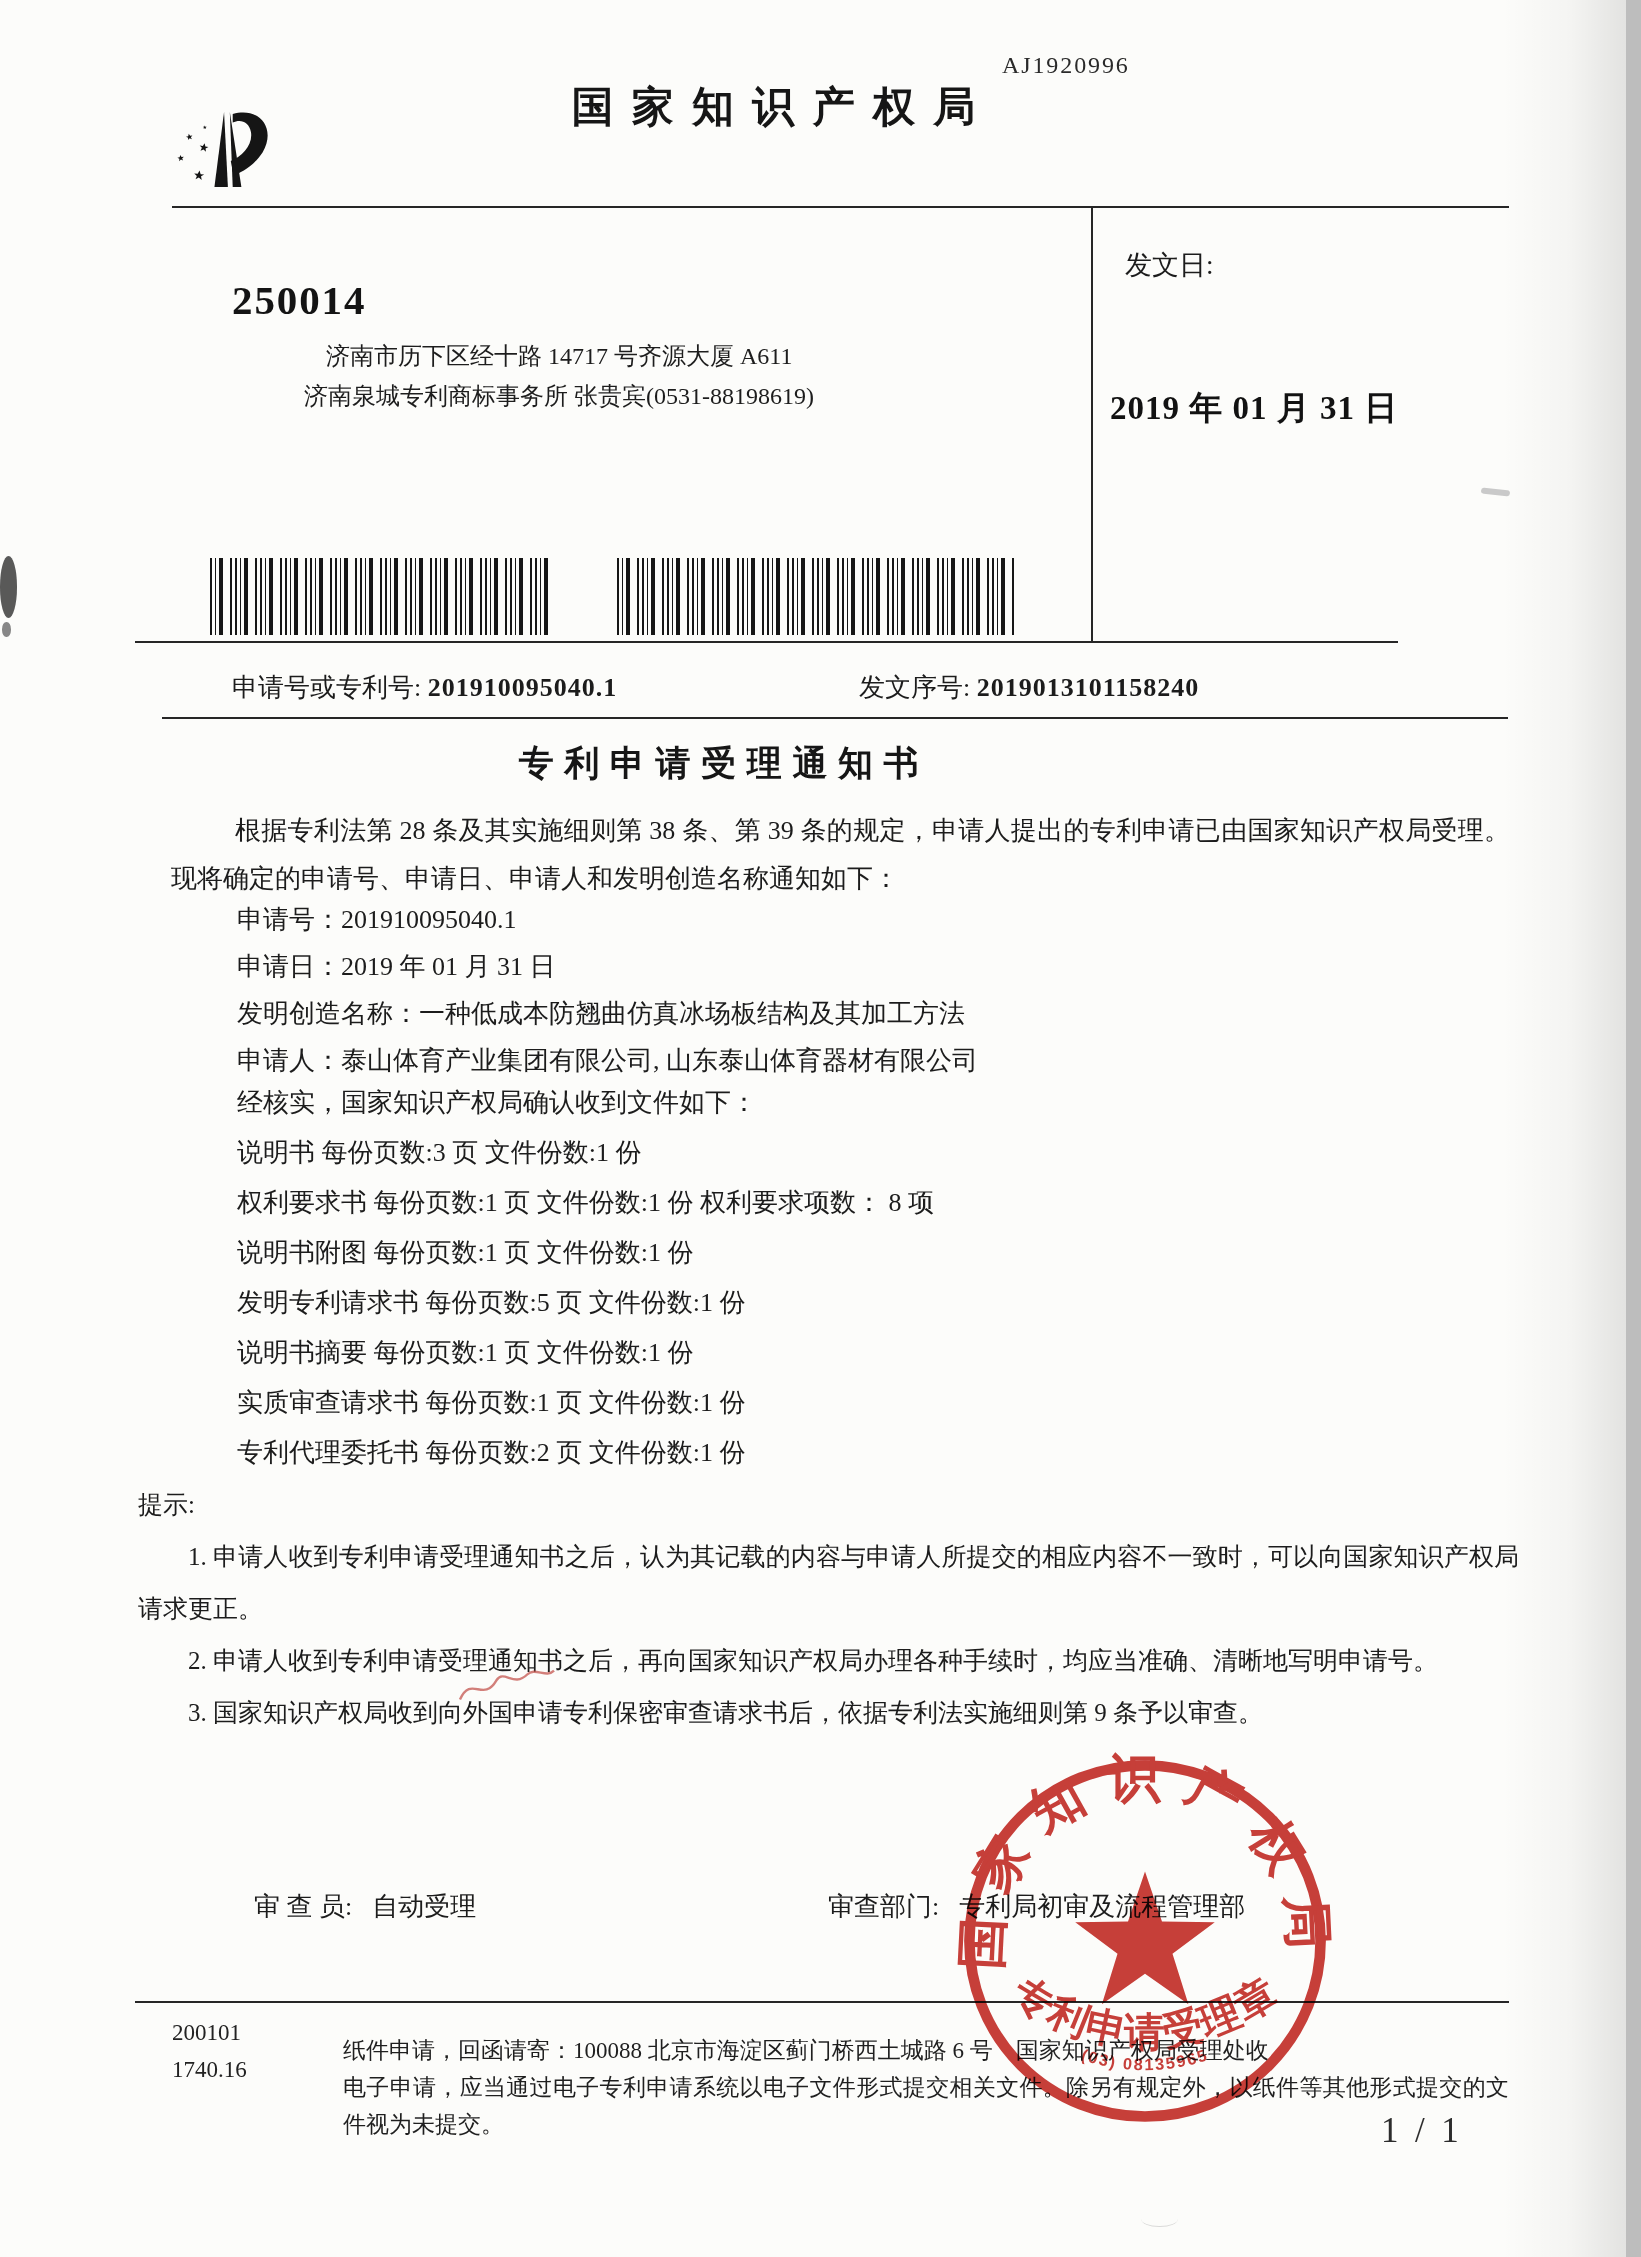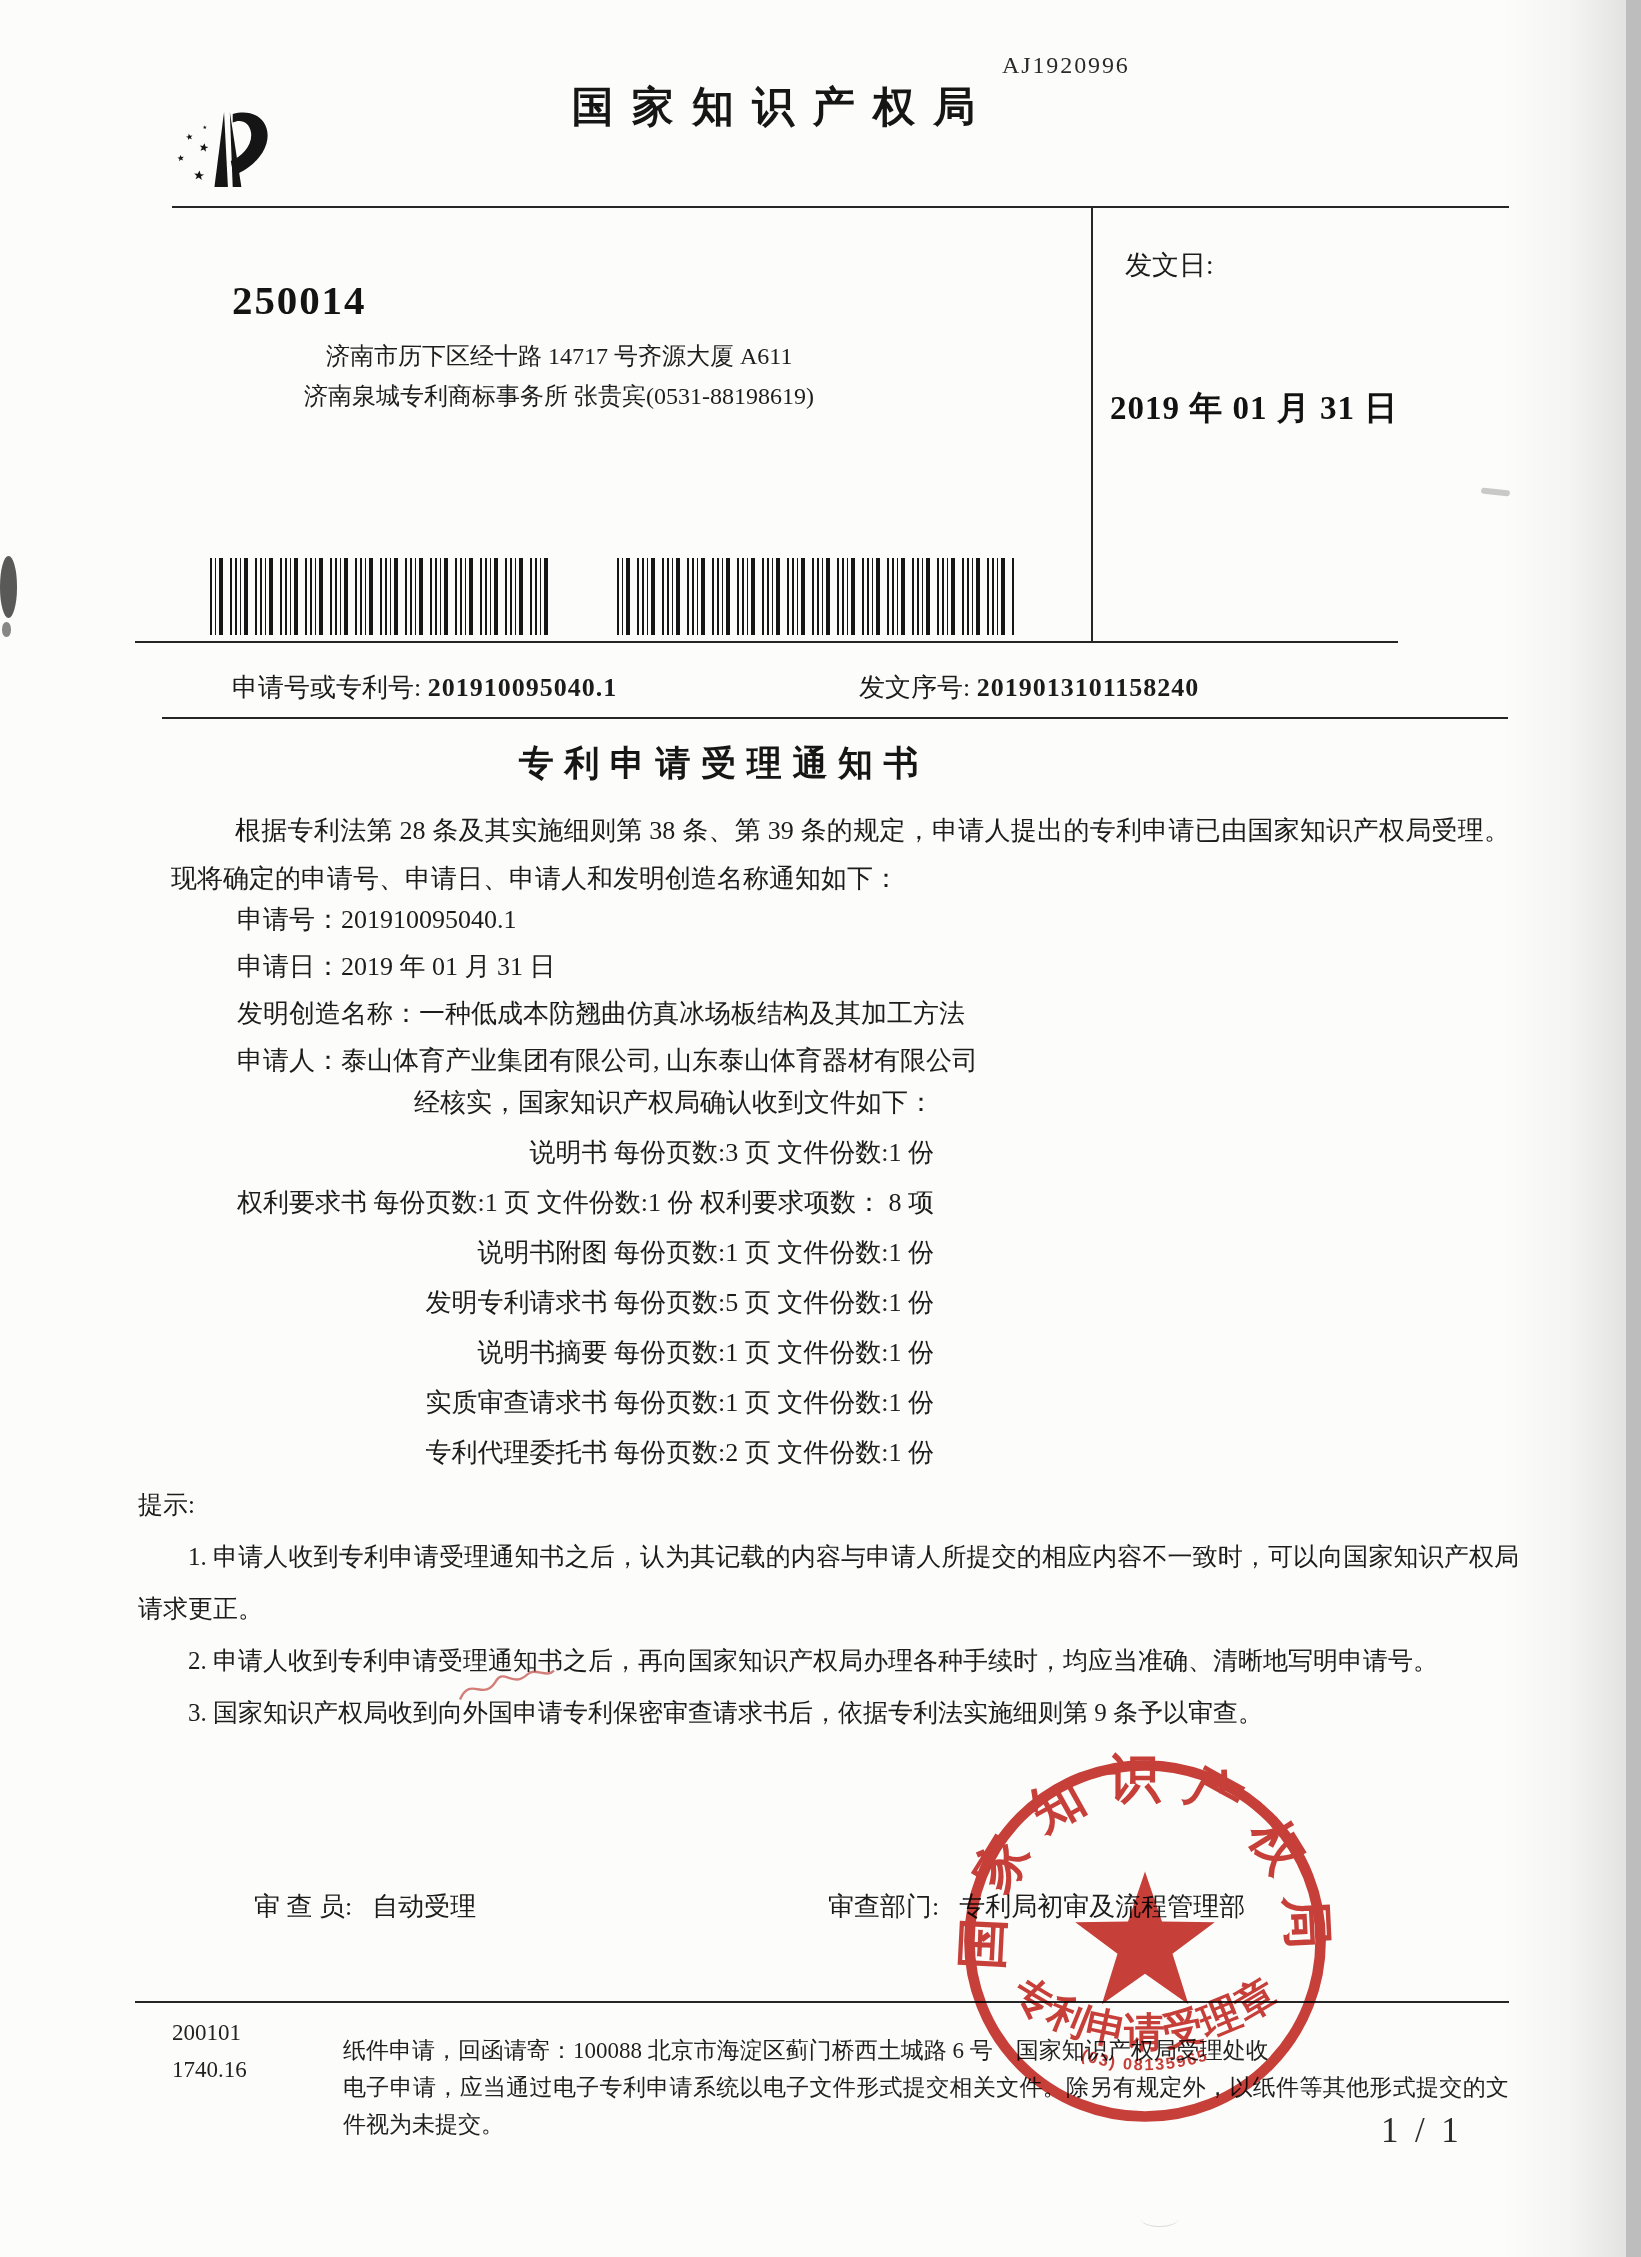--- a/index.html
+++ b/index.html
@@ -125,21 +125,21 @@
       <span>申请日：</span><span>2019 年 01 月 31 日</span>
     </div>
     <div>
       <span>发明创造名称：</span><span>一种低成本防翘曲仿真冰场板结构及其加工方法</span>
     </div>
     <div>
       <span>申请人：</span><span>泰山体育产业集团有限公司, 山东泰山体育器材有限公司</span>
     </div>
   </div>
 
-  <div class="abs doclist" style="left:237px;top:1078px;text-align:right;">
+  <div class="abs doclist" style="left:237px;top:1078px;">
     <div>经核实，国家知识产权局确认收到文件如下：</div>
     <div>说明书 每份页数:3 页 文件份数:1 份</div>
     <div>权利要求书 每份页数:1 页 文件份数:1 份 权利要求项数： 8 项</div>
     <div>说明书附图 每份页数:1 页 文件份数:1 份</div>
     <div>发明专利请求书 每份页数:5 页 文件份数:1 份</div>
     <div>说明书摘要 每份页数:1 页 文件份数:1 份</div>
     <div>实质审查请求书 每份页数:1 页 文件份数:1 份</div>
     <div>专利代理委托书 每份页数:2 页 文件份数:1 份</div>
   </div>
 

